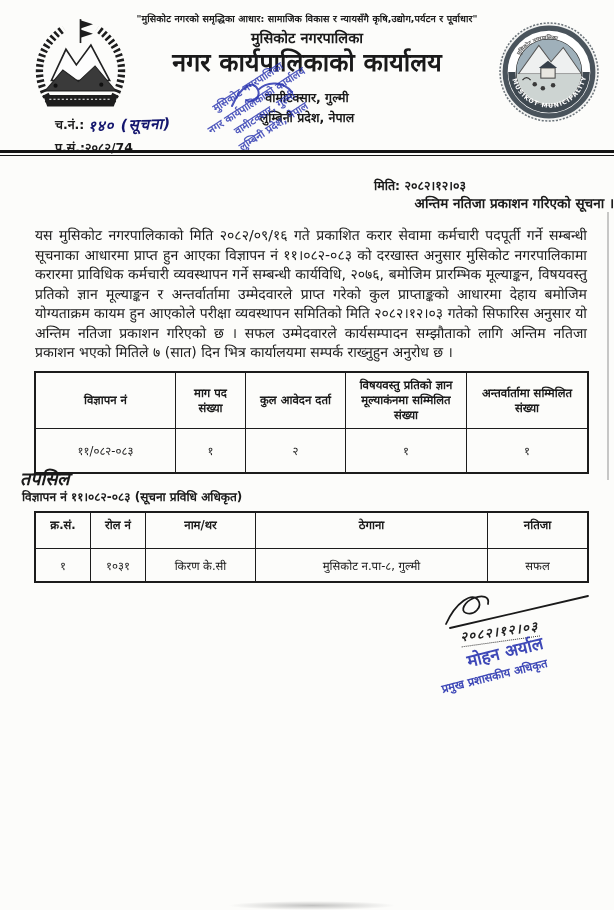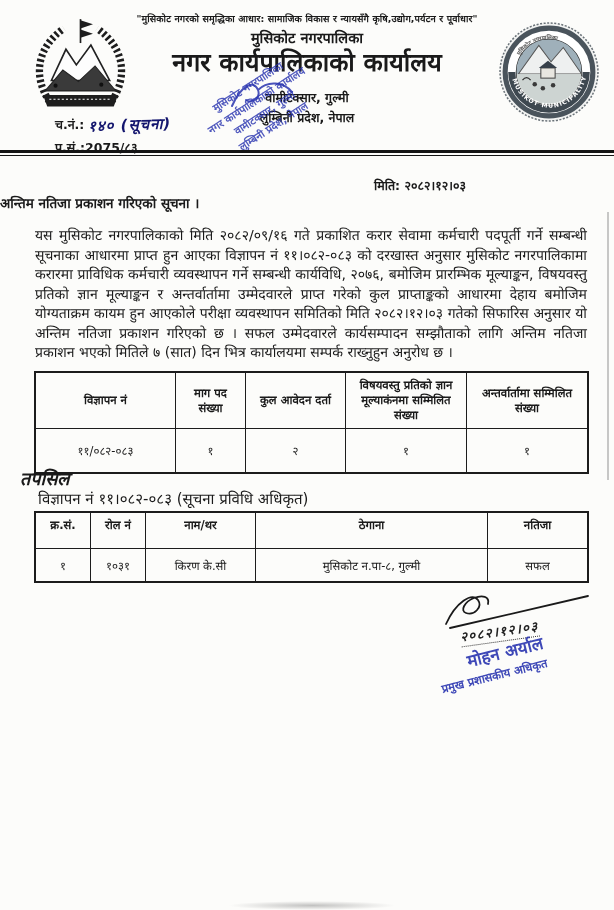--- a/index.html
+++ b/index.html
@@ -34,21 +34,21 @@
                   color:#2a35b0; opacity:.82; text-align:center; pointer-events:none; }
   .office-stamp .sline { font-size:10.5px; font-weight:bold; line-height:15.5px; white-space:nowrap; }
   .stamp-squiggle { position:absolute; left:228px; top:78px; width:70px; height:34px; opacity:.85; }
 
   
   .divider { position:absolute; left:0; top:150px; width:614px; height:6px;
              border-top:3px solid #151515; border-bottom:1.5px solid #151515; }
 
   
   .miti { position:absolute; left:330px; top:177px; font-size:12.5px; font-weight:bold;padding-left:44px; }
-  .notice-title { position:absolute; left:0; top:194px; width:100%; text-align:left;
+  .notice-title { position:absolute; left:0; top:194px; width:100%; text-align:right;
                   font-size:13.5px; font-weight:bold; }
 
   
   .body-text { position:absolute; left:35px; top:226px; width:552px;
                font-size:14px; line-height:19.5px; text-align:justify; font-weight:500; }
 
   
   table { border-collapse:collapse; table-layout:fixed; }
   .t1 { position:absolute; left:35px; top:372px; width:552px; }
   .t2 { position:absolute; left:35px; top:512px; width:552px; }
@@ -56,21 +56,21 @@
            padding:2px 4px; word-wrap:break-word; }
   th { font-weight:bold; }
   .t1 th { height:56px; vertical-align:middle; line-height:15px; }
   .t1 td { height:44px; }
   .t2 th { height:36px; vertical-align:top; padding-top:4px; }
   .t2 td { height:33px; }
   .t1, .t2 { outline:1px solid #1c1c1c; }
 
   
   .tapasil-h { position:absolute; left:20px; top:466px; font-size:18px; font-weight:bold;font-style:italic; }
-  .tapasil-sub { position:absolute; left:38px; top:488px; font-size:15px; font-weight:normal; }
+  .tapasil-sub { position:absolute; left:22px; top:488px; font-size:12px; font-weight:bold; }
 
   
   .sig-wrap { position:absolute; left:438px; top:588px; width:175px; height:115px; }
   .sig-svg { position:absolute; left:0; top:0; width:160px; height:52px; }
   .sig-date { position:absolute; left:22px; top:34px; font-size:13px; font-style:italic;
               font-weight:bold; letter-spacing:1.5px; color:#222; transform:rotate(-8deg);
               border-bottom:1.5px dotted #333; padding-bottom:1px; }
   .sig-name { position:absolute; left:28px; top:52px; font-size:17px; font-weight:bold;
               color:#2a35b0; transform:rotate(-14deg); white-space:nowrap; opacity:.9; }
   .sig-title { position:absolute; left:2px; top:80px; font-size:11.5px; font-weight:bold;
@@ -140,21 +140,21 @@
     </text>
   </svg>
 
   <div class="ref-block">
     <div class="ref-row">
       <span>च.नं.:</span>
       <span class="handwritten">१४० (सूचना)</span>
     </div>
     <div class="ref-row">
       <span>प.सं.:</span>
-      <span>2075/८३</span>
+      <span>२०८२/74</span>
     </div>
   </div>
 
   <svg class="stamp-squiggle" viewBox="0 0 70 34">
     <path d="M4,28 C14,6 26,2 30,12 C33,20 24,26 18,22 M30,12 C40,2 56,4 64,14" fill="none" stroke="#2a35b0" stroke-width="2" stroke-linecap="round"></path>
   </svg>
   <div class="office-stamp">
     <div class="sline">मुसिकोट नगरपालिका</div>
     <div class="sline">नगर कार्यपालिकाको कार्यालय</div>
     <div class="sline">वामीटक्सार, गुल्मी</div>

